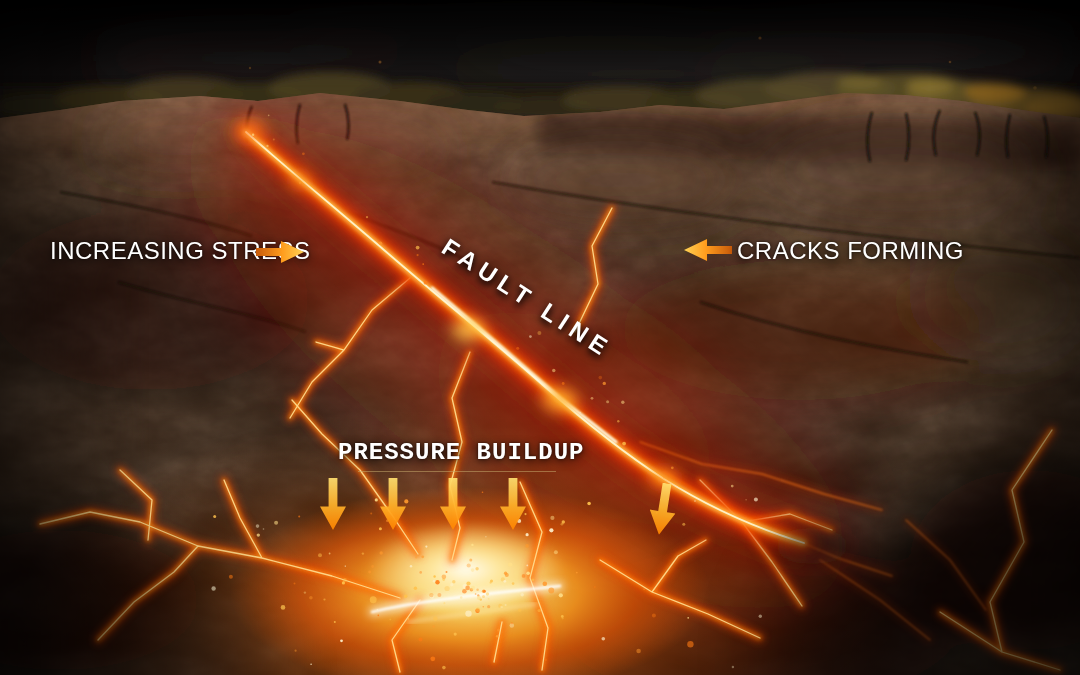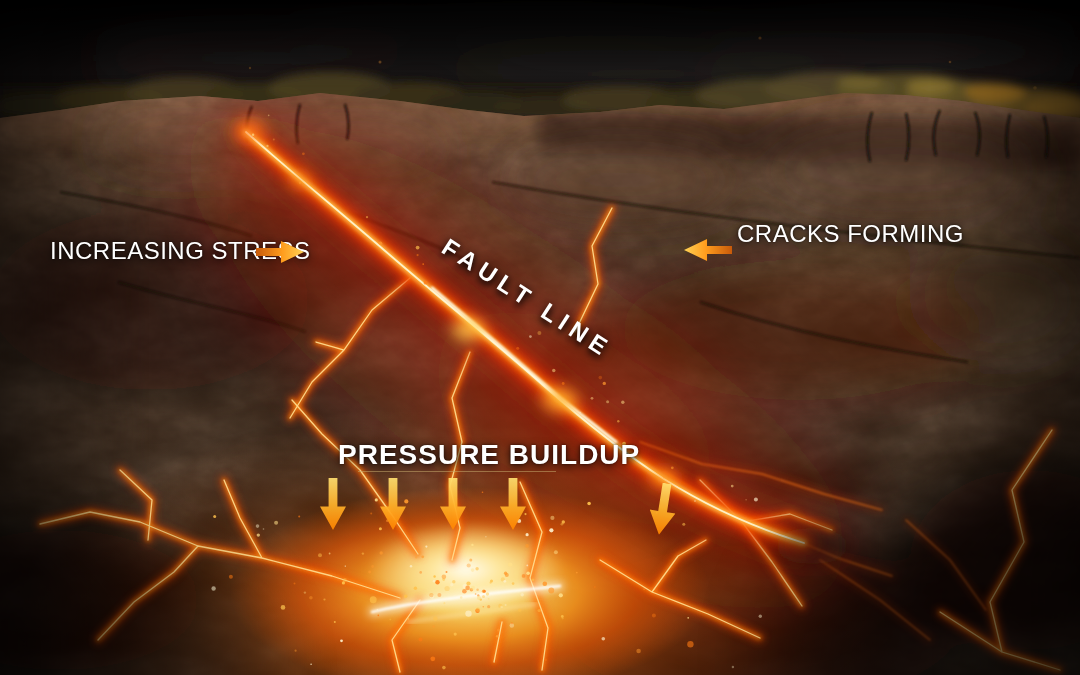--- a/index.html
+++ b/index.html
@@ -2,25 +2,25 @@
 <html><head>
 <meta charset="utf-8">
 <style>
   html,body{margin:0;padding:0;background:#000;}
   .scene{position:relative;width:1080px;height:675px;overflow:hidden;background:#070505;
          font-family:"Liberation Sans", sans-serif;}
   .scene svg{position:absolute;left:0;top:0;}
   .lbl{position:absolute;color:#fff;font-size:24px;font-weight:400;letter-spacing:.5px;
        white-space:nowrap;text-shadow:0 2px 8px rgba(0,0,0,.9),0 0 3px rgba(0,0,0,.6);}
   #lbl-stress{left:50px;top:237px;}
-  #lbl-cracks{left:737px;top:220px;}
+  #lbl-cracks{left:737px;top:237px;}
   #lbl-fault{left:452px;top:233px;font-weight:700;font-size:24px;letter-spacing:6px;
              transform:rotate(33deg);transform-origin:0 0;
              text-shadow:2px 3px 6px rgba(0,0,0,.95),0 0 12px rgba(0,0,0,.7);}
-  #lbl-pressure{left:338px;top:439px;font-weight:700;font-size:28px;letter-spacing:1px;}
+  #lbl-pressure{left:338px;top:439px;font-weight:700;font-size:24px;letter-spacing:1px;font-family:Liberation Mono, monospace;}
   #pressure-underline{position:absolute;left:358px;top:471px;width:198px;height:1px;
              background:rgba(195,165,105,.55);}
   .arrow-h{position:absolute;width:48px;height:26px;
            filter:drop-shadow(0 0 7px rgba(255,130,10,.65));}
   .arrow-right{left:256px;top:239px;
       clip-path:polygon(0 35%,52% 35%,52% 8%,100% 50%,52% 92%,52% 65%,0 65%);
       background:linear-gradient(90deg,#c85a0a,#ff9d1e 55%,#ffd255);}
   .arrow-left{left:684px;top:237px;
       clip-path:polygon(100% 35%,48% 35%,48% 8%,0 50%,48% 92%,48% 65%,100% 65%);
       background:linear-gradient(270deg,#c85a0a,#ff9d1e 55%,#ffd255);}

